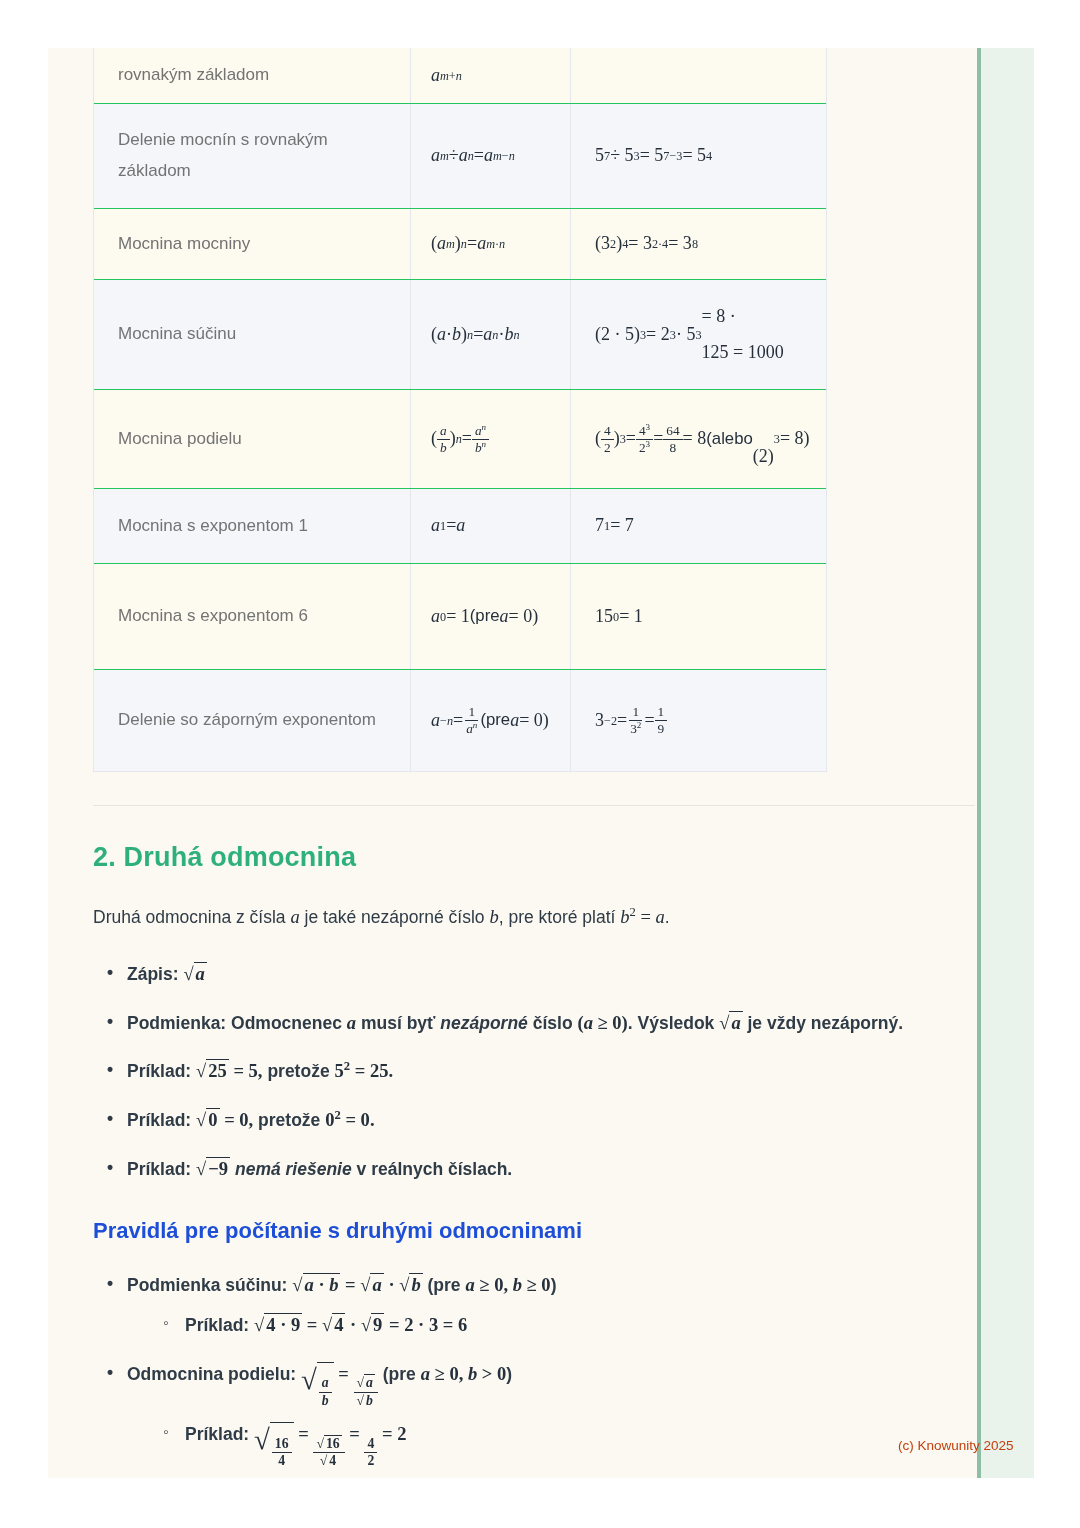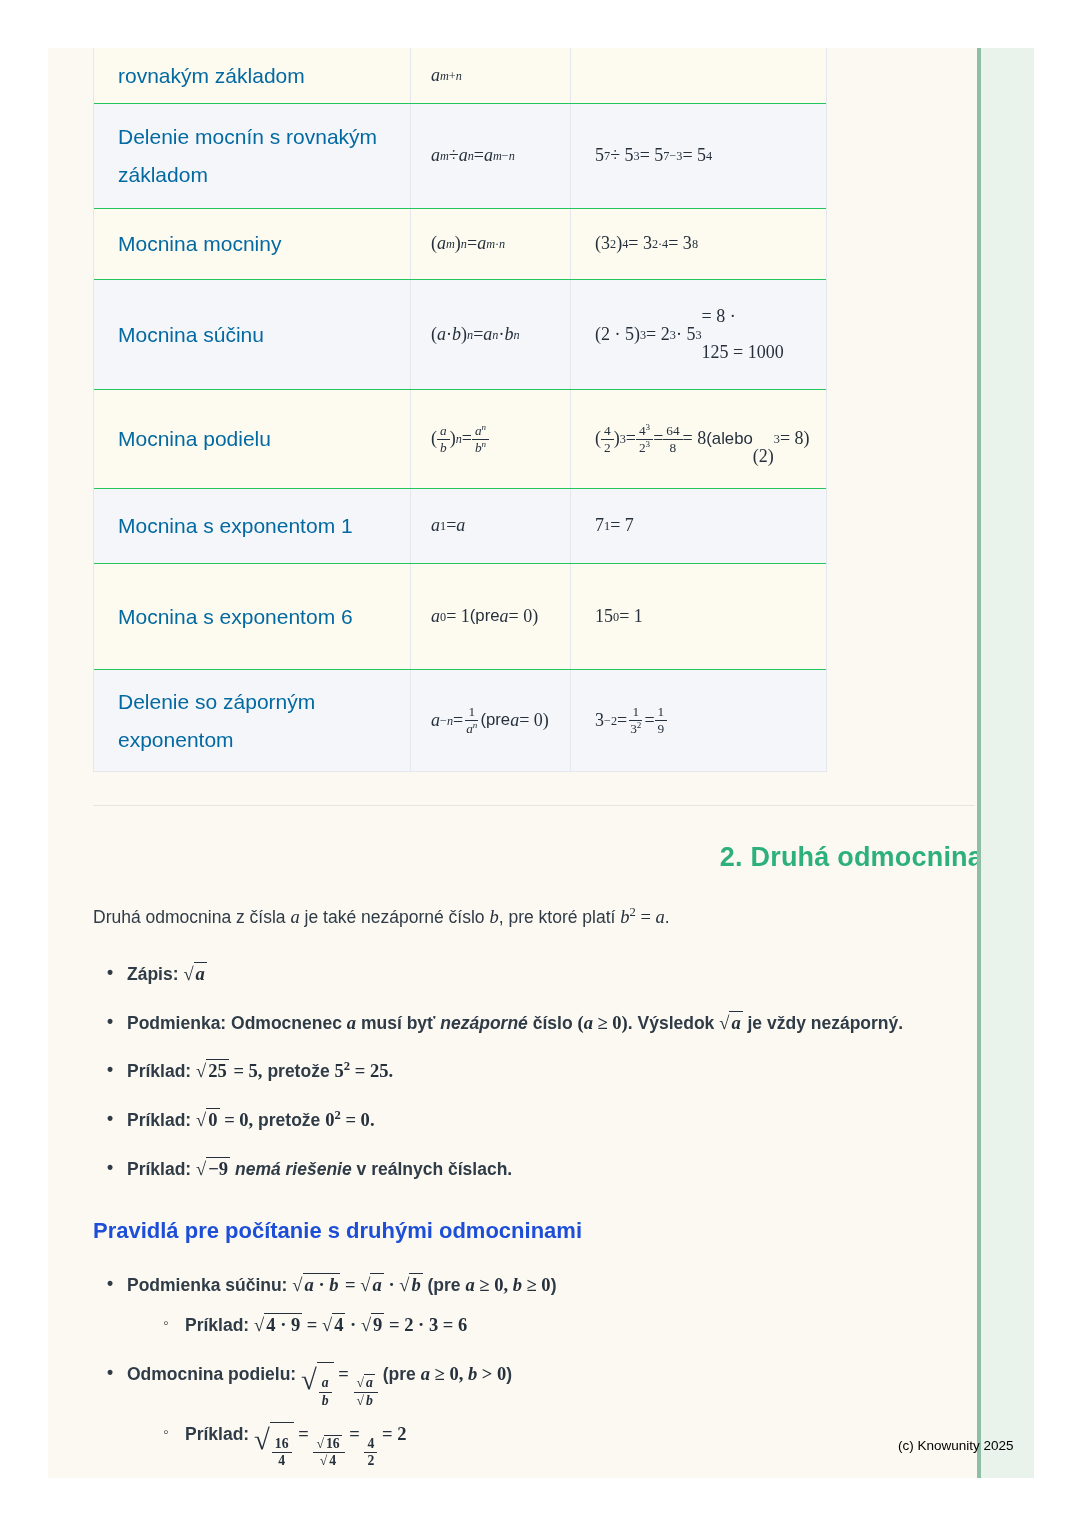--- a/index.html
+++ b/index.html
@@ -23,21 +23,21 @@
   .tbl{
     position:absolute;left:45px;top:0;width:734px;
     border:1px solid #E4E7EB;border-top:none;box-sizing:border-box;
   }
   .row{display:grid;grid-template-columns:316px 160px 256px;}
   .row + .row{border-top:1px solid #22c55e;}
   .row.cream{background:#FDFBF0;}
   .row.gray{background:#F5F6FA;}
   .cell{display:flex;align-items:center;padding:8px 14px 8px 24px;box-sizing:border-box;}
   .cell + .cell{border-left:1px solid #E4E7EB;}
-  .cell.name{font-size:21px;line-height:1.8;color:#0369a1;}
+  .cell.name{font-size:17px;line-height:1.8;color:#737373;}
   .cell.math{
     font-family:"Liberation Serif","DejaVu Serif",serif;
     font-size:18px;line-height:1.95;padding-left:20px;color:#25303C;
   }
   .cell.example{padding-left:24px;}
   
   sup{font-size:0.68em;line-height:0;}
   .t{font-family:"Liberation Sans",sans-serif;font-size:0.93em;}
   .m{font-family:"Liberation Serif","DejaVu Serif",serif;font-size:1.06em;color:#25303C;}
   .frac{
@@ -45,34 +45,34 @@
     font-size:0.74em;line-height:1.2;vertical-align:-0.55em;text-align:center;
   }
   .frac>span{padding:0 3px;}
   .frac>span:first-child{border-bottom:1px solid currentColor;}
   .rad{border-top:1.4px solid currentColor;padding:0 2px;white-space:nowrap;}
   .sg.big{font-size:1.55em;line-height:.8;vertical-align:-0.3em;}
 
   
   .divider{position:absolute;left:45px;top:757px;width:882px;height:1px;background:#E7E5DC;}
   .content{position:absolute;left:45px;top:788px;width:890px;font-size:17.5px;line-height:1.6;}
-  h2.sec{color:#2EB07D;font-size:27px;font-weight:bold;margin:0 0 23px 0;letter-spacing:.2px;text-align:right;}
+  h2.sec{color:#2EB07D;font-size:27px;font-weight:bold;margin:0 0 23px 0;letter-spacing:.2px;}
   h3.sub{color:#1d4ed8;font-size:22px;font-weight:bold;margin:30px 0 22px 0;}
   p.intro{margin:0 0 27px 0;}
   ul{list-style:none;margin:0;padding:0 0 0 12px;font-weight:bold;}
   li.b{position:relative;padding-left:22px;margin-bottom:19px;}
   li.b::before{content:"•";position:absolute;left:2px;top:-1px;}
   ul.subs{padding:10px 0 0 36px;margin:0;}
   li.s{position:relative;padding-left:22px;margin-bottom:4px;}
   li.s::before{content:"◦";position:absolute;left:0;top:0;font-size:0.9em;}
 
   
   .copyright{
     position:absolute;left:898px;top:1438px;z-index:5;
-    font-size:13.5px;color:#000000;
+    font-size:13.5px;color:#c2410c;
   }
 </style>
 </head>
 <body>
 
 <div class="page">
 
   <div class="tbl">
     <div class="row cream" style="height:55px">
       <div class="cell name">rovnakým základom</div>

